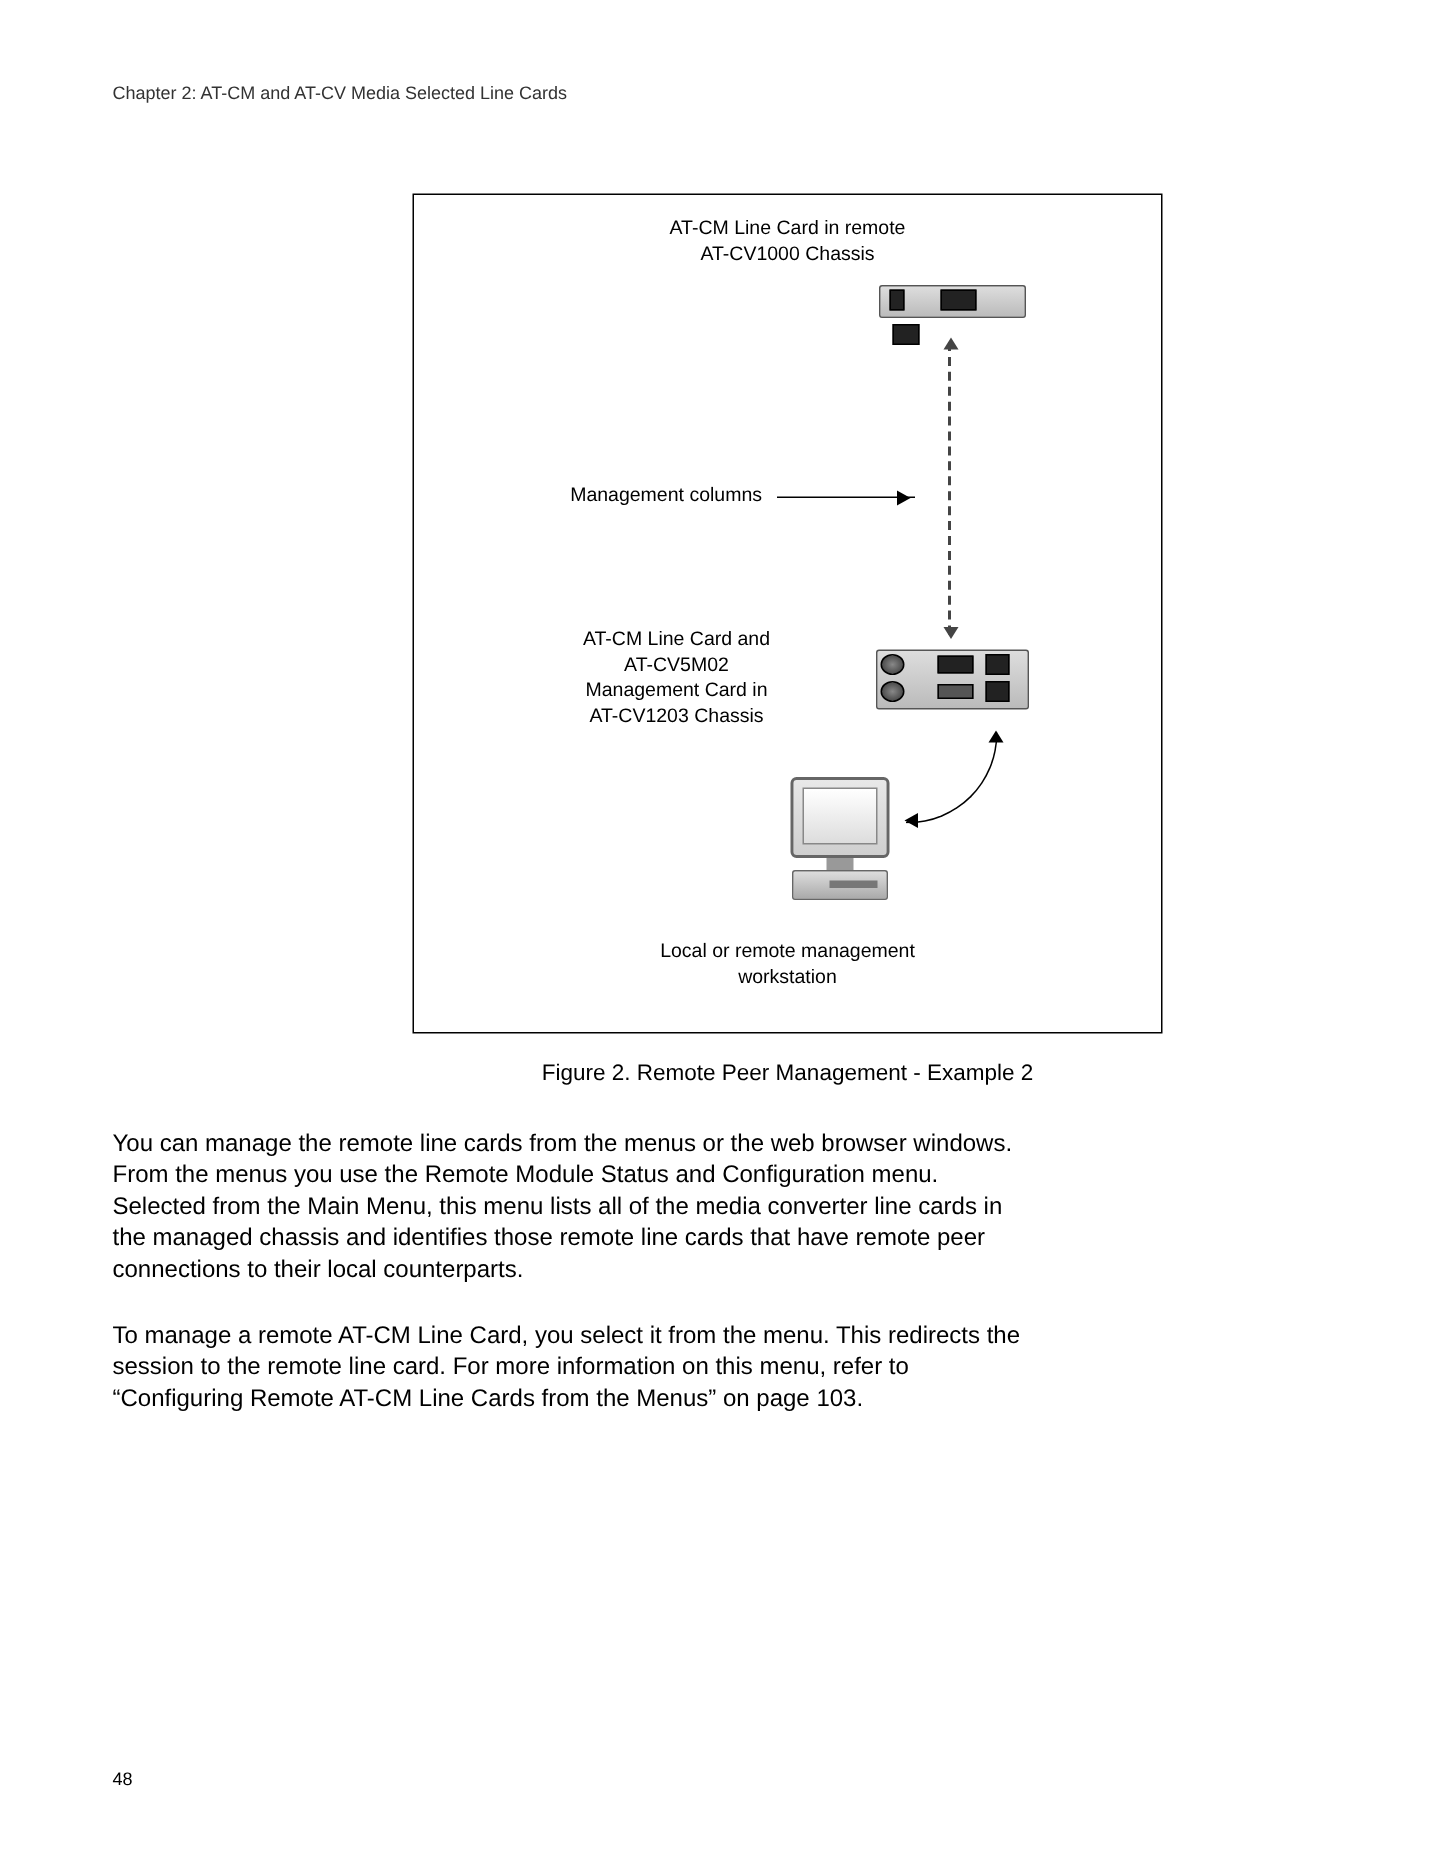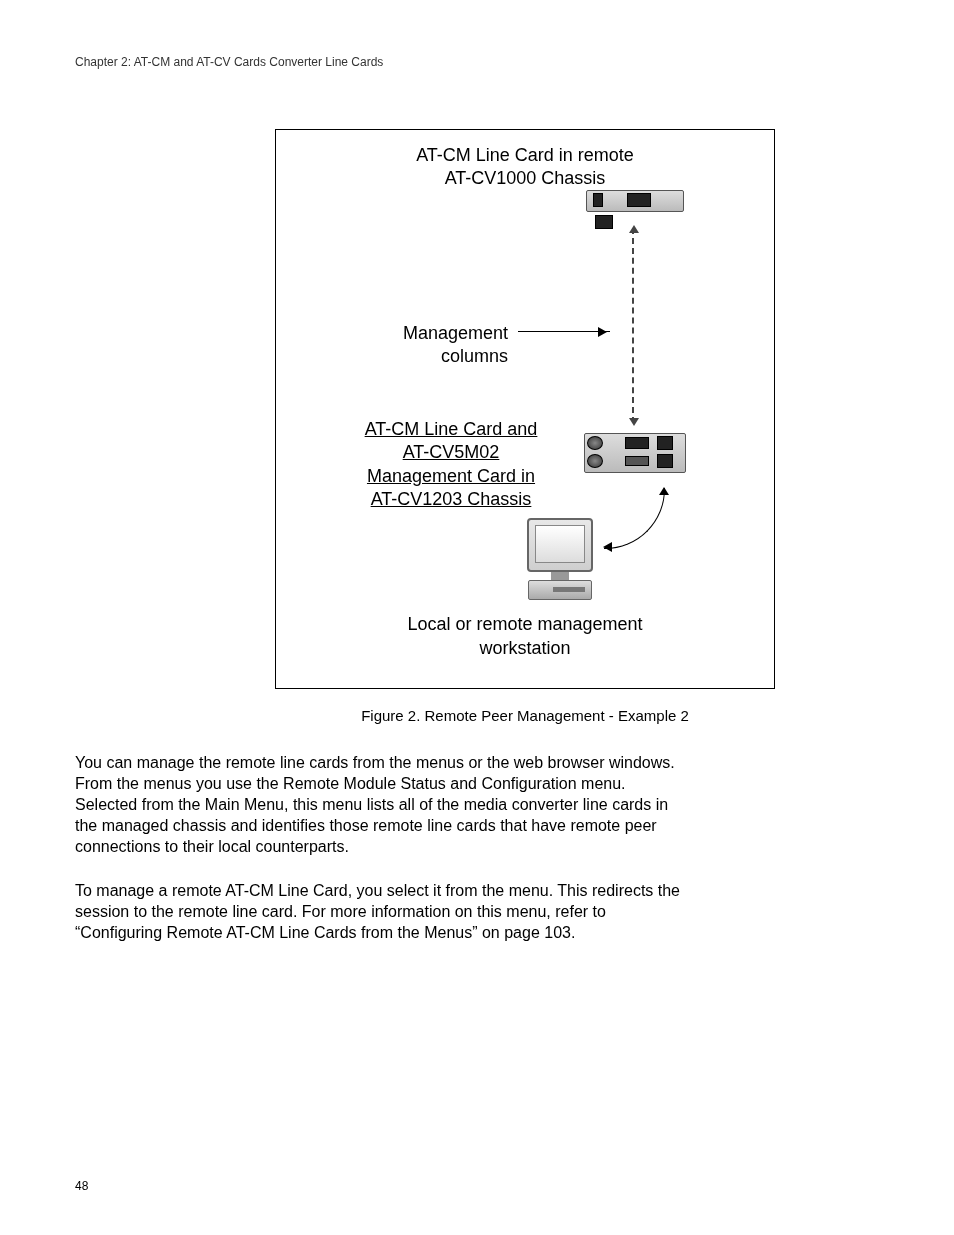--- a/index.html
+++ b/index.html
@@ -26,21 +26,21 @@
   .figure-box {
     border: 1px solid #000;
     width: 500px;
     height: 560px;
     margin-left: 200px;
     position: relative;
     box-sizing: border-box;
   }
   .fig-label {
     position: absolute;
-    font-size: 18px;
+    font-size: 13px;
     text-align: center;
     line-height: 1.3;
   }
   .caption {
     text-align: center;
     font-size: 15px;
     margin: 18px 0 28px 200px;
     width: 500px;
   }
   .body-text {
@@ -141,38 +141,38 @@
   }
   .monitor .base::after{
     content:"";position:absolute;right:6px;top:6px;
     width:32px;height:5px;background:#777;
   }
 </style>
 </head>
 <body>
 
 <div class="page">
-  <div class="chapter-header">Chapter 2: AT-CM and AT-CV Cards Converter Line Cards</div>
+  <div class="chapter-header">Chapter 2: AT-CM and AT-CV Media Selected Line Cards</div>
 
   <div class="figure-box">
 
     <div class="fig-label" style="top:14px; left:0; right:0;">AT-CM Line Card in remote<br>AT-CV1000 Chassis</div>
 
     <div class="device" style="top:60px; left:310px; width:96px; height:20px;">
       <span class="slot" style="width:8px;height:12px;margin-left:6px;"></span>
       <span class="slot" style="width:22px;height:12px;margin-left:18px;"></span>
       <span class="slot" style="width:16px;height:12px;margin-left:8px;"></span>
     </div>
 
     <div class="dotline arrowhead-up arrowhead-down" style="top:98px; left:356px; height:195px;"></div>
 
     <div class="fig-label" style="top:192px; left:62px; text-align:right; width:170px;">Management columns</div>
     <div class="solid-arrow" style="top:201px; left:242px; width:92px;"></div>
 
-    <div class="fig-label" style="top:288px; left:60px; width:230px; text-align:center;text-decoration:underline;">AT-CM Line Card and<br>AT-CV5M02<br>Management Card in<br>AT-CV1203 Chassis</div>
+    <div class="fig-label" style="top:288px; left:60px; width:230px; text-align:center;">AT-CM Line Card and<br>AT-CV5M02<br>Management Card in<br>AT-CV1203 Chassis</div>
 
     <div class="device" style="top:303px; left:308px; width:100px; height:38px;">
       <div style="display:flex;align-items:center;height:18px;">
         <span class="slot" style="width:14px;height:12px;border-radius:50%;background:radial-gradient(#888,#333);"></span>
         <span class="slot" style="width:22px;height:10px;margin-left:20px;"></span>
         <span class="slot" style="width:14px;height:12px;margin-left:6px;"></span>
       </div>
       <div style="display:flex;align-items:center;height:18px;">
         <span class="slot" style="width:14px;height:12px;border-radius:50%;background:radial-gradient(#888,#333);"></span>
         <span class="slot" style="width:22px;height:8px;margin-left:20px;background:#555;"></span>

